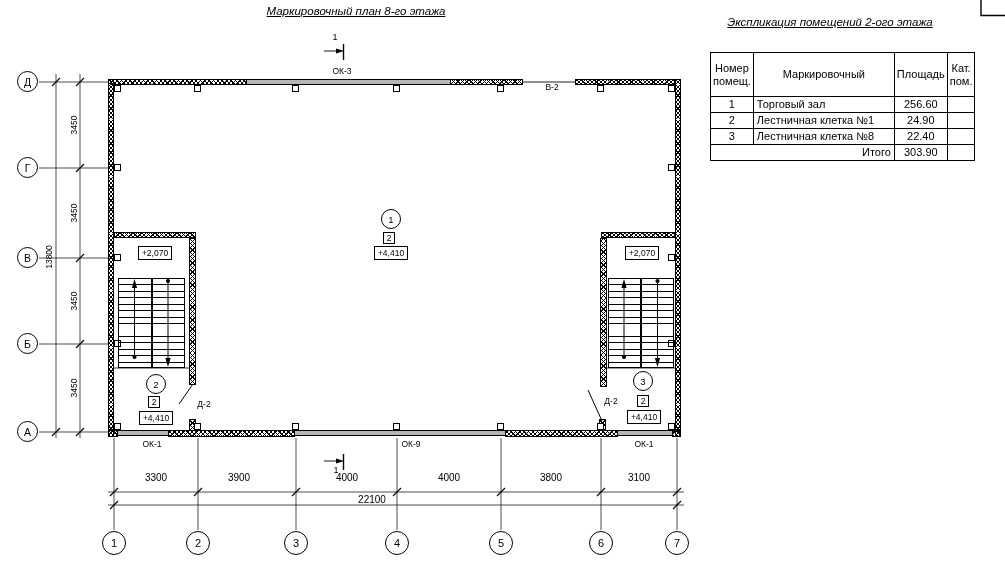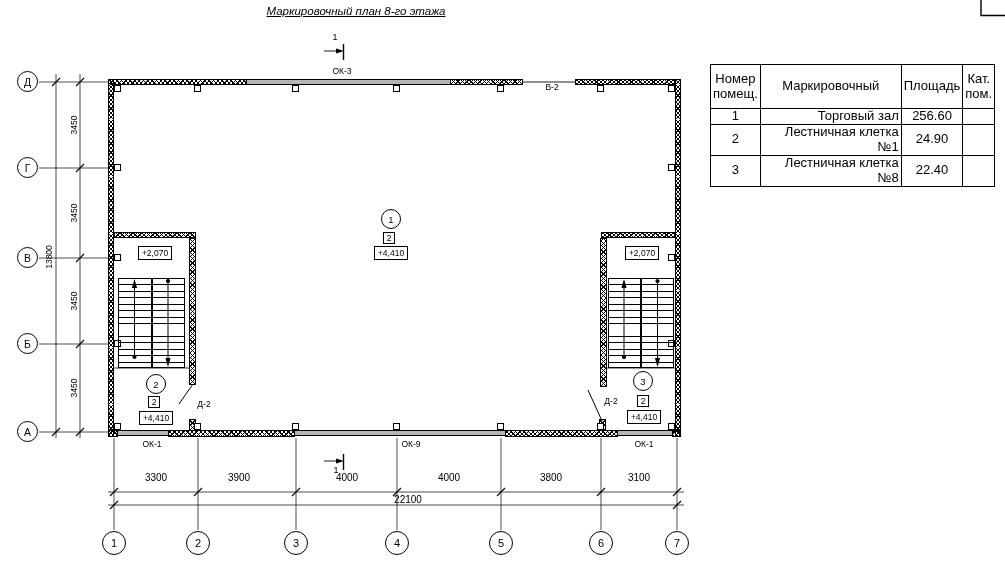--- a/index.html
+++ b/index.html
@@ -30,35 +30,36 @@
   .mark-c{position:absolute;width:20px;height:20px;box-sizing:border-box;border:1px solid #000;border-radius:50%;
     background:#fff;display:flex;align-items:center;justify-content:center;font-size:9.5px}
   .mark-s{position:absolute;width:12px;height:12px;box-sizing:border-box;border:1px solid #000;background:#fff;
     display:flex;align-items:center;justify-content:center;font-size:8.5px}
   .lbl{position:absolute;font-size:8.5px;white-space:nowrap;transform:translateX(-50%)}
   .dimv{position:absolute;font-size:8.5px;white-space:nowrap;transform:translate(-50%,-50%) rotate(-90deg)}
   .dimh{position:absolute;font-size:10px;white-space:nowrap;transform:translate(-50%,-50%)}
   .title{position:absolute;font-size:11.5px;font-style:italic;text-decoration:underline;
          white-space:nowrap;transform:translateX(-50%)}
   svg.overlay{position:absolute;left:0;top:0}
-  table.expl{position:absolute;left:710px;top:64px;border-collapse:collapse;table-layout:fixed;
-    font-size:13px;border:1.5px solid #000}
+  table.expl{position:absolute;left:710px;top:52px;border-collapse:collapse;table-layout:fixed;
+    font-size:11px;border:1.5px solid #000}
   .expl th,.expl td{border:1px solid #000;padding:0 2px;font-weight:normal;text-align:center;
     overflow:hidden;line-height:1.15}
   .expl thead tr{height:44px}
   .expl tbody tr{height:16px}
-  .expl .nm{text-align:right;padding-left:3px}
+  .expl .nm{text-align:left;padding-left:3px}
   .expl .tot{text-align:right;padding-right:3px}
 </style>
 </head>
 <body>
 
 <div class="sheet">
 
   <div class="title" style="left:356px;top:5px">Маркировочный план 8-го этажа</div>
+  <div class="title" style="left:830px;top:16px">Экспликация помещений 2-ого этажа</div>
 
   <div class="hatch" style="left:108px;top:79px;width:6px;height:358px"></div>
   <div class="hatch" style="left:675px;top:79px;width:6px;height:358px"></div>
   <div class="hatch" style="left:110px;top:79px;width:137px;height:6px"></div>
   <div class="hatch" style="left:450px;top:79px;width:73px;height:6px"></div>
   <div class="hatch" style="left:575px;top:79px;width:100px;height:6px"></div>
   <div class="hatch" style="left:108px;top:430px;width:10px;height:7px"></div>
   <div class="hatch" style="left:168px;top:430px;width:127px;height:7px"></div>
   <div class="hatch" style="left:505px;top:430px;width:113px;height:7px"></div>
   <div class="hatch" style="left:672px;top:430px;width:9px;height:7px"></div>
@@ -199,21 +200,21 @@
   <div class="dimv" style="left:74px;top:213px">3450</div>
   <div class="dimv" style="left:74px;top:301px">3450</div>
   <div class="dimv" style="left:74px;top:388px">3450</div>
   <div class="dimv" style="left:49px;top:257px">13800</div>
   <div class="dimh" style="left:156px;top:477px">3300</div>
   <div class="dimh" style="left:239px;top:477px">3900</div>
   <div class="dimh" style="left:347px;top:477px">4000</div>
   <div class="dimh" style="left:449px;top:477px">4000</div>
   <div class="dimh" style="left:551px;top:477px">3800</div>
   <div class="dimh" style="left:639px;top:477px">3100</div>
-  <div class="dimh" style="left:408px;top:499px">22100</div>
+  <div class="dimh" style="left:372px;top:499px">22100</div>
 
   <div class="lbl" style="left:342px;top:66px">ОК-3</div>
   <div class="lbl" style="left:552px;top:82px">В-2</div>
   <div class="lbl" style="left:152px;top:439px">ОК-1</div>
   <div class="lbl" style="left:411px;top:439px">ОК-9</div>
   <div class="lbl" style="left:644px;top:439px">ОК-1</div>
   <div class="lbl" style="left:204px;top:399px">Д-2</div>
   <div class="lbl" style="left:611px;top:396px">Д-2</div>
   <div class="lbl" style="left:335px;top:32px;font-size:9px">1</div>
   <div class="lbl" style="left:336px;top:465px;font-size:9px">1</div>
@@ -258,16 +259,21 @@
         <td class="nm">Лестничная клетка №1</td>
         <td>24.90</td>
         <td></td>
       </tr>
       <tr>
         <td>3</td>
         <td class="nm">Лестничная клетка №8</td>
         <td>22.40</td>
         <td></td>
       </tr>
+      <tr>
+        <td class="tot" colspan="2">Итого</td>
+        <td>303.90</td>
+        <td></td>
+      </tr>
     </tbody>
   </table>
 
 </div>
 
 </body></html>

